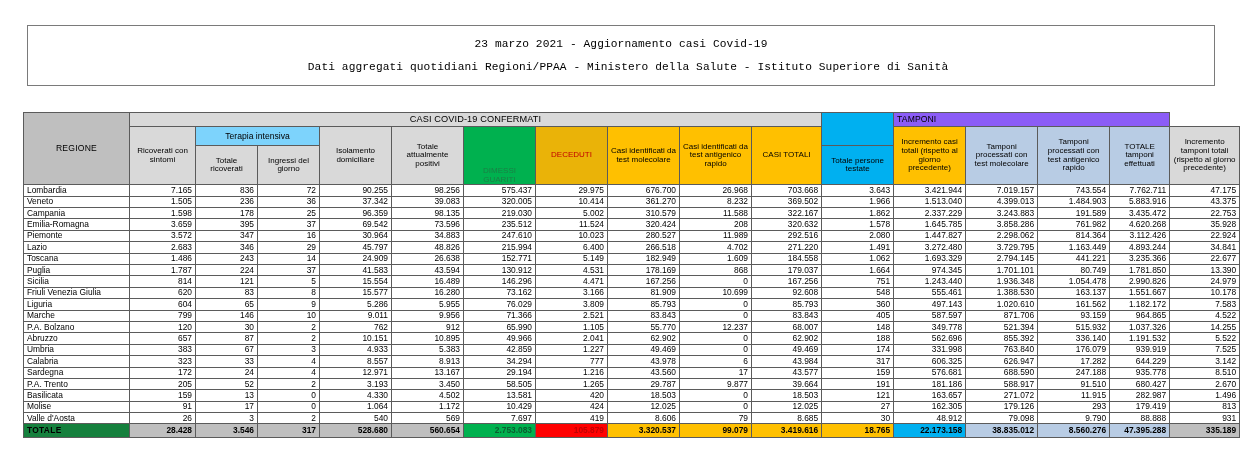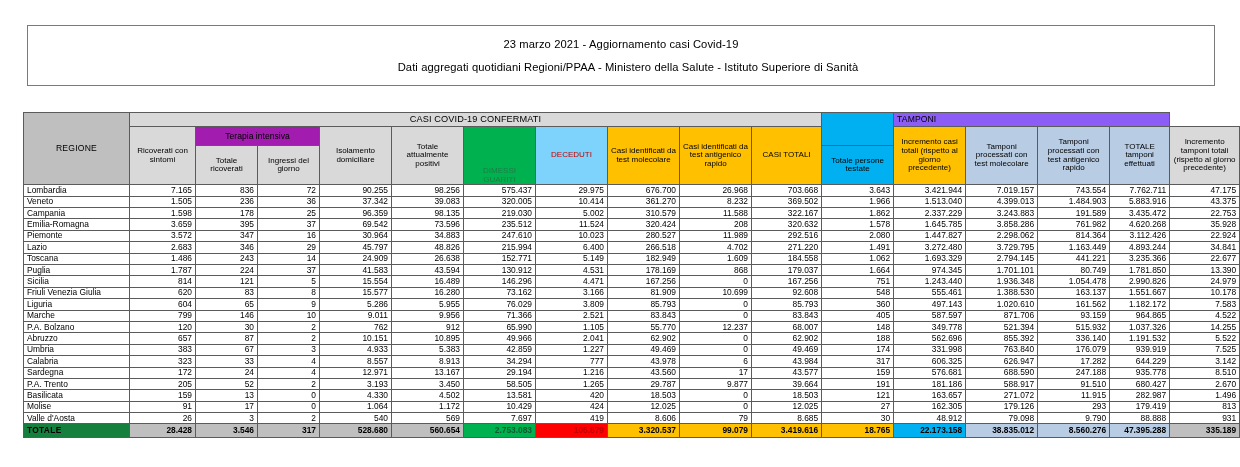--- a/index.html
+++ b/index.html
@@ -24,20 +24,21 @@
     top: 25px;
     width: 1188px;
     height: 61px;
     border: 1px solid #7a7a7a;
     background: #ffffff;
     display: flex;
     flex-direction: column;
     align-items: center;
     justify-content: center;
     gap: 11px;
+    font-family: Liberation Mono, monospace;
   }
   .title-line1 {
     font-size: 11.2px;
     color: #000000;
     letter-spacing: 0.1px;
   }
   .title-line2 {
     font-size: 11.2px;
     color: #000000;
     letter-spacing: 0.1px;
@@ -73,21 +74,21 @@
   tr.hrow3 td { height: 38px; }
 
   .hcell {
     text-align: center;
     vertical-align: middle;
     font-size: 8px;
   }
 
   .bg-grey     { background: #d9d9d9; }
   .bg-green    { background: #00b14f; }
-  .bg-red      { background: #7dd3fc; }
+  .bg-red      { background: #eab308; }
   .bg-orange   { background: #ffc000; }
   .bg-cyan     { background: #00b0f0; }
   .bg-blue     { background: #b8cce4; }
 
   .txt-green   { color: #1a7f45; margin-top: 40px; }
   .txt-red     { color: #c00000; }
 
   td.region-head {
     background: #bfbfbf;
     text-align: center;
@@ -107,21 +108,21 @@
   }
   td.tamponi-title {
     background: #8b5cf6;
     text-align: left;
     vertical-align: middle;
     font-weight: bold;
     font-size: 8.6px;
     letter-spacing: 0.1px;
   }
   td.terapia-title {
-    background: #a21caf;
+    background: #7dd3fc;
     text-align: center;
     vertical-align: middle;
     font-size: 8.6px;
   }
 
   
   tr.drow td { height: 11.4px; }
   td.region-name {
     text-align: left;
     vertical-align: middle;

